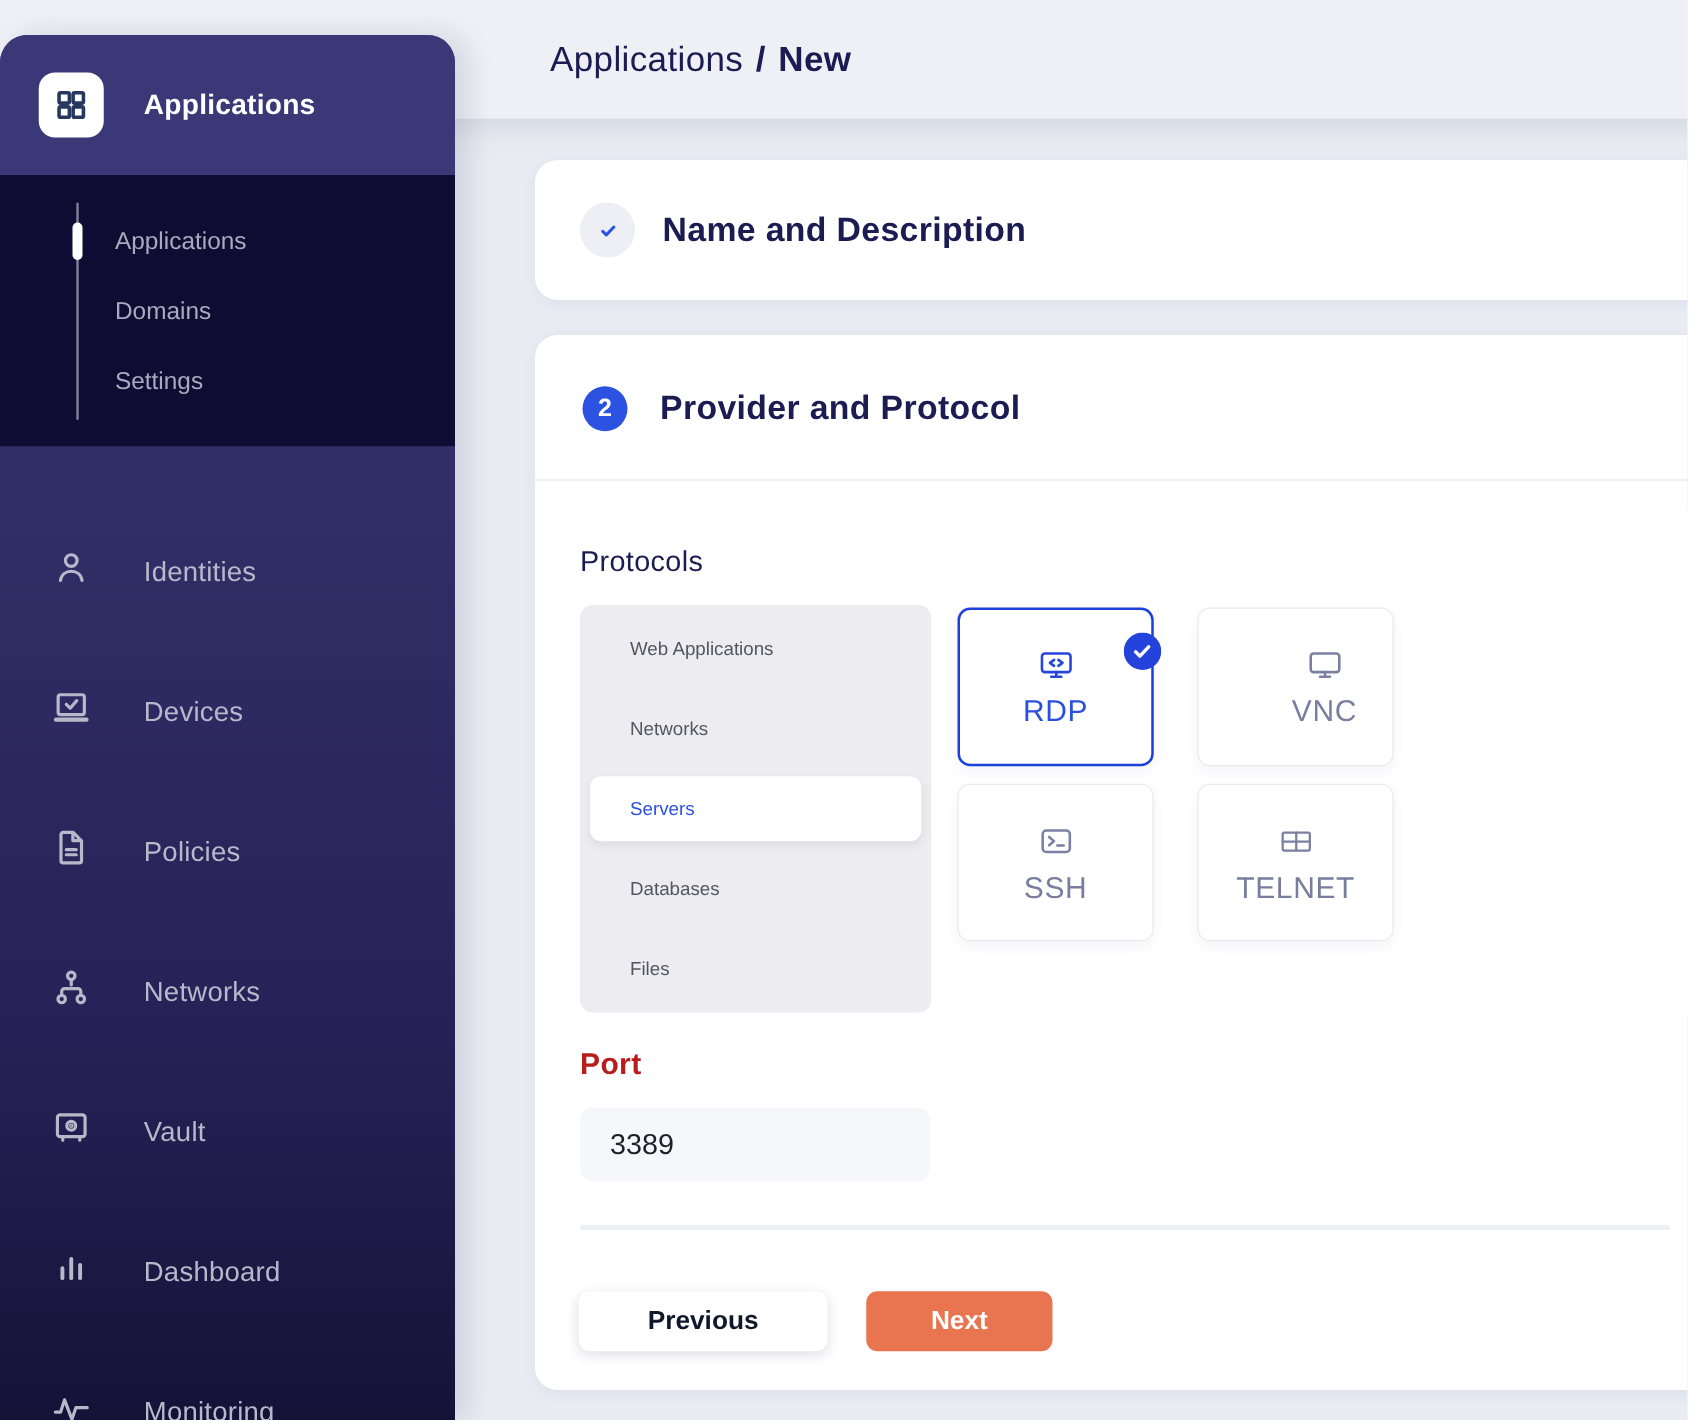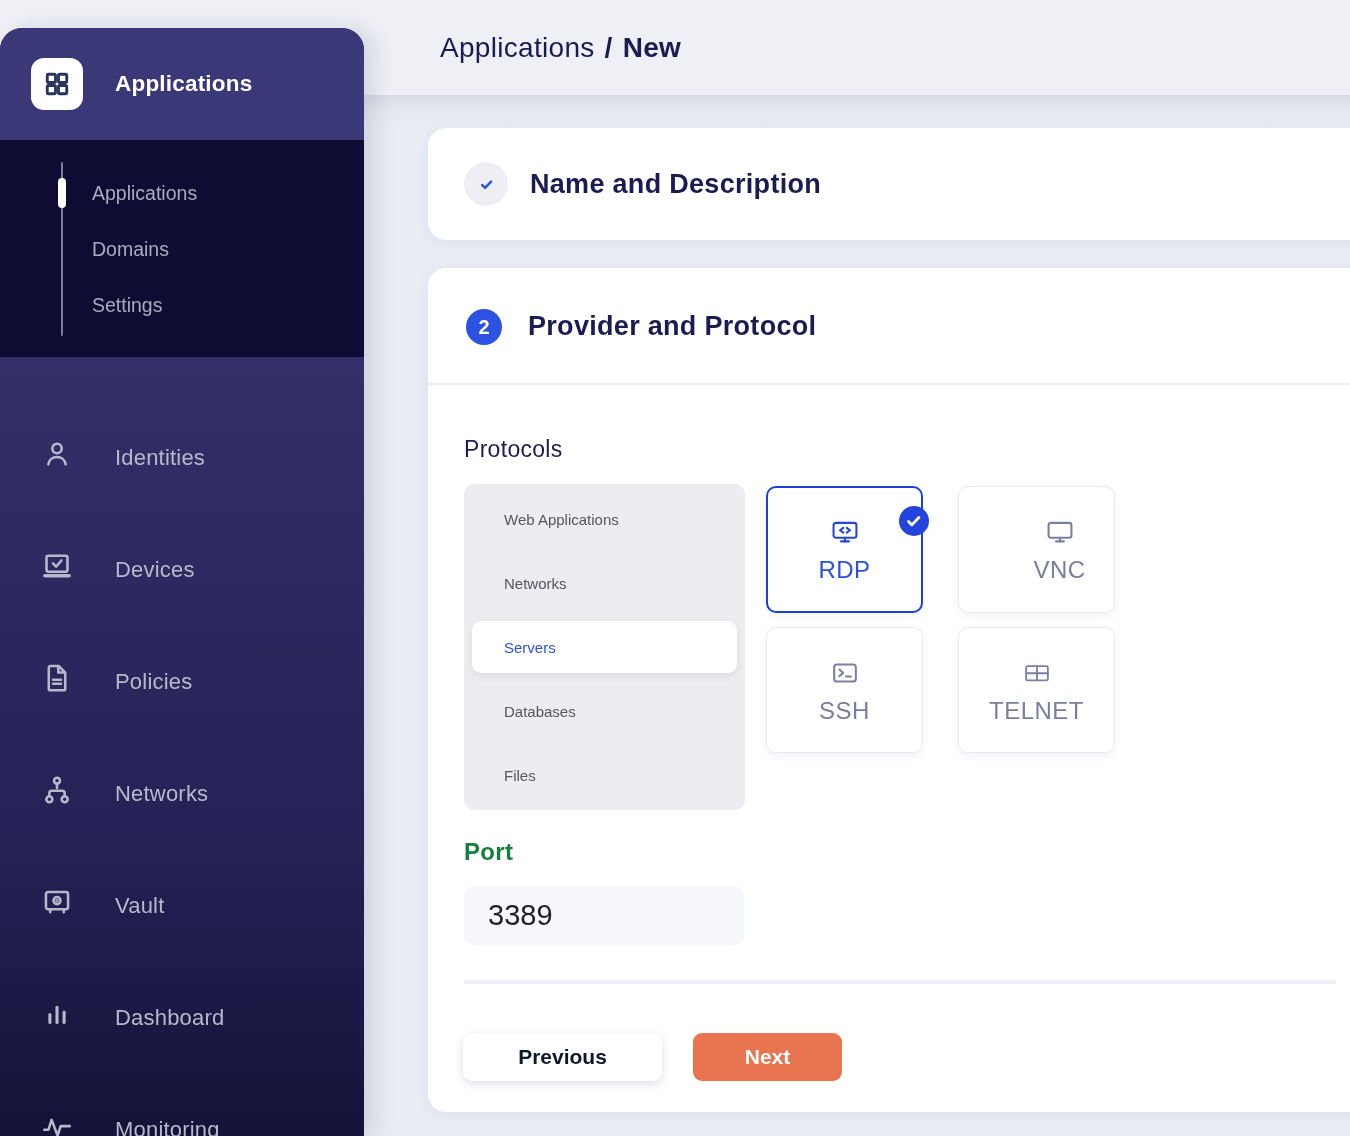--- a/index.html
+++ b/index.html
@@ -56,24 +56,24 @@
   .tile.selected .t-icon { color:#2446dd; }
   .tile.selected .t-label { color:#2b50e0; }
   .tile-rdp { left:338px; top:218px; }
   .tile-vnc { left:530px; top:218px;padding-left:46px; }
   .tile-ssh { left:338px; top:359px; height:126px; }
   .tile-telnet { left:530px; top:359px; height:126px; }
   .check-badge { position:absolute; left:131px; top:18px; width:30px; height:30px; }
 
   
   .port-label { position:absolute; left:36px; top:570px; font-size:24px; font-weight:800;
-                color:#15803d; letter-spacing:.3px; }
+                color:#b91c1c; letter-spacing:.3px; }
   .port-input { position:absolute; left:36px; top:618px; width:280px; height:59px;
                 background:#f6f7fa; border:none; border-radius:10px; padding-left:24px;
-                font-size:29px; color:#1f1f28; font-family:"Liberation Sans",sans-serif; outline:none; }
+                font-size:23px; color:#1f1f28; font-family:"Liberation Sans",sans-serif; outline:none; }
 
   .end-divider { position:absolute; left:36px; top:712px; width:872px; height:4px;
                  background:#edeff4; border-radius:2px; }
 
   
   .btn { position:absolute; top:765px; height:48px; border:none; border-radius:9px;
          font-family:"Liberation Sans",sans-serif; font-size:21px; font-weight:700; cursor:pointer; }
   .btn-prev { left:35px; width:199px; background:#ffffff; color:#0f172a;
               box-shadow:0 3px 10px rgba(25,30,70,.14); }
   .btn-next { left:265px; width:149px; background:#e87450; color:#ffffff; }

